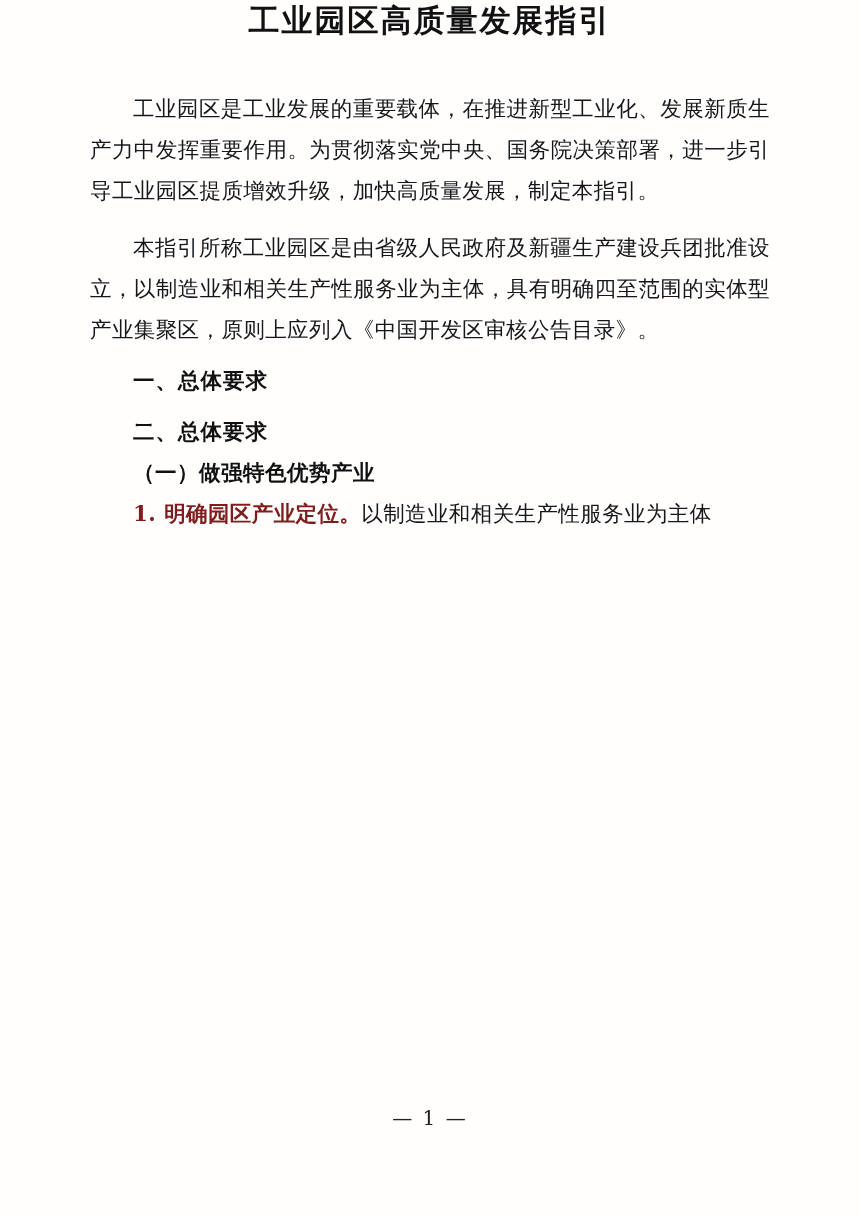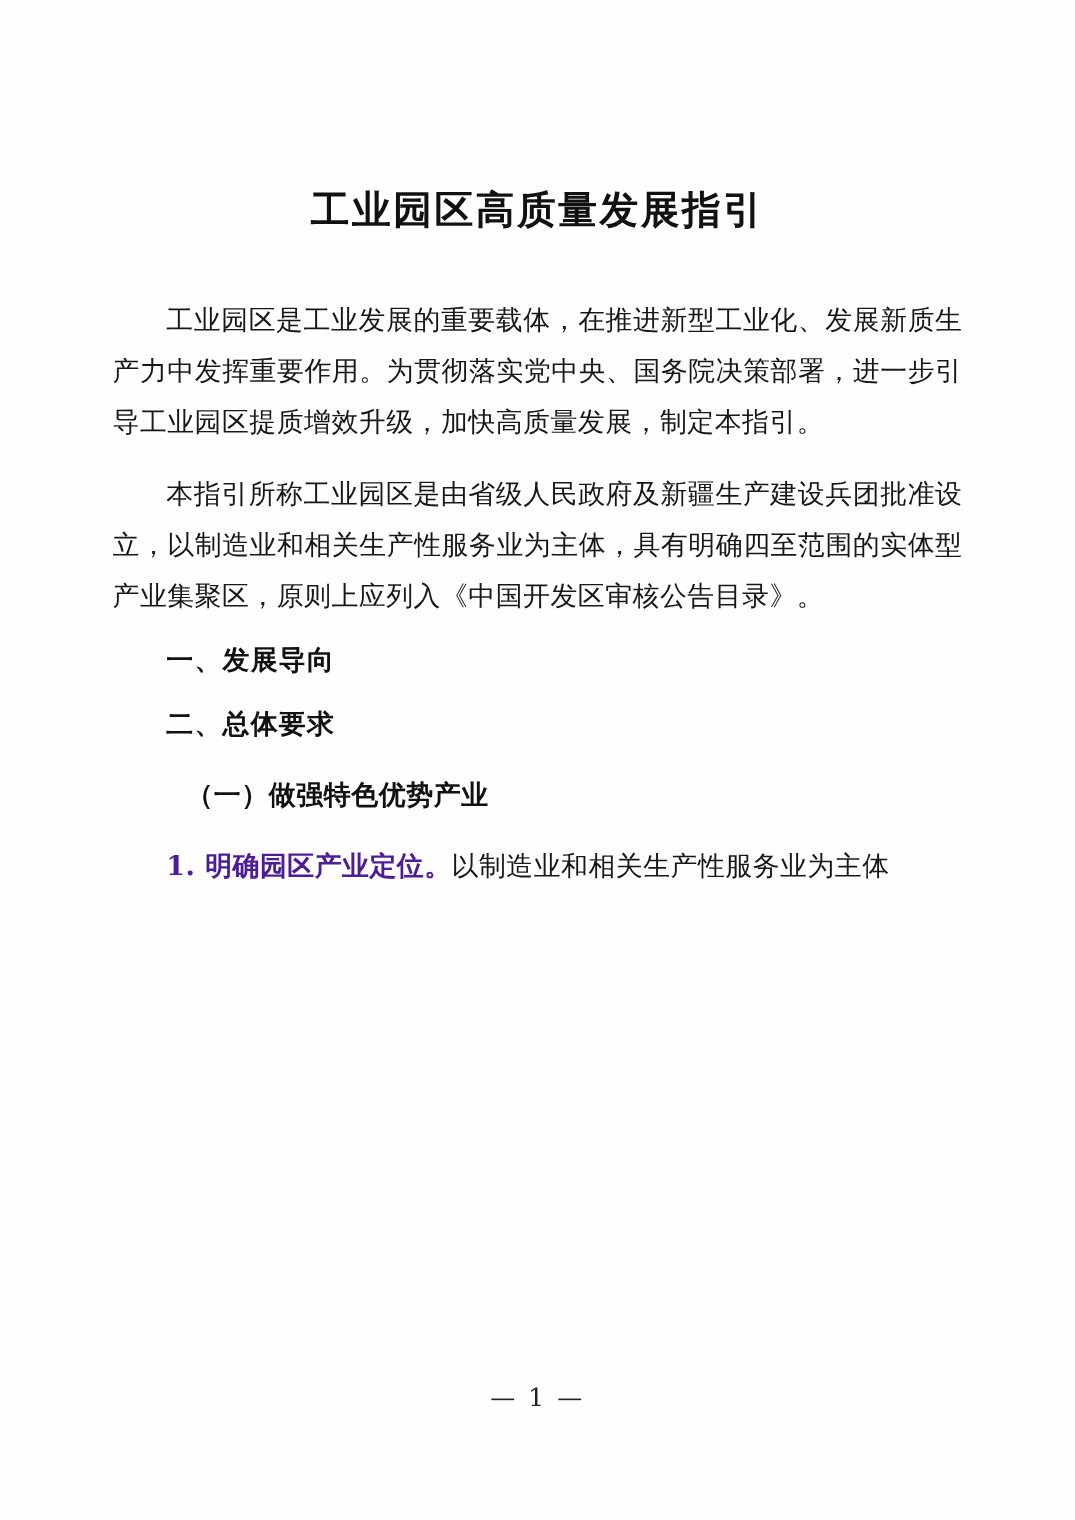--- a/index.html
+++ b/index.html
@@ -22,21 +22,20 @@
     padding: 0 90px;
     background: #fffefd;
   }
   .doc-title {
     text-align: center;
     font-size: 31px;
     font-weight: 700;
     letter-spacing: 2px;
     color: #111111;
     margin: 0;
-    padding-top: 148px;
     line-height: 1.3;
     font-family: "DejaVu Serif", "Liberation Serif", serif;
   }
   .body-block {
     margin-top: 48px;
   }
   p.para {
     margin: 16px 0 2px 0;
     font-size: 21.5px;
     line-height: 41px;
@@ -49,41 +48,41 @@
   h2.heading-1 {
     margin: 10px 0 0 0;
     font-size: 21.5px;
     line-height: 41px;
     font-weight: 700;
     text-indent: 2em;
     letter-spacing: 1px;
     color: #111111;
   }
   h3.heading-2 {
-    margin: 16px;
+    margin: 0;
     font-size: 21.5px;
     line-height: 41px;
     font-weight: 700;
     text-indent: 2em;
     letter-spacing: 0.5px;
     color: #111111;
   }
   p.item-para {
     margin: 0;
     font-size: 21.5px;
     line-height: 41px;
     text-indent: 2em;
     text-align: justify;
     text-justify: inter-ideograph;
     color: #15171a;
     letter-spacing: 0.4px;
   }
   p.item-para .item-lead {
     font-weight: 700;
-    color: #4c1d95;
+    color: #7f1d1d;
   }
   .page-footer {
     position: absolute;
     left: 0;
     right: 0;
     bottom: 86px;
     text-align: center;
     font-size: 20px;
     color: #222222;
     letter-spacing: 2px;
@@ -94,21 +93,21 @@
 
 <div class="page">
 
   <h1 class="doc-title">工业园区高质量发展指引</h1>
 
   <div class="body-block">
 
     <p class="para">工业园区是工业发展的重要载体，在推进新型工业化、发展新质生产力中发挥重要作用。为贯彻落实党中央、国务院决策部署，进一步引导工业园区提质增效升级，加快高质量发展，制定本指引。</p>
     <p class="para">本指引所称工业园区是由省级人民政府及新疆生产建设兵团批准设立，以制造业和相关生产性服务业为主体，具有明确四至范围的实体型产业集聚区，原则上应列入《中国开发区审核公告目录》。</p>
 
-    <h2 class="heading-1">一、发展导向</h2>
+    <h2 class="heading-1">一、总体要求</h2>
 
     <h2 class="heading-1">二、总体要求</h2>
     <h3 class="heading-2">（一）做强特色优势产业</h3>
 
     <p class="item-para"><span class="item-lead">1. 明确园区产业定位。</span><span>以制造业和相关生产性服务业为主体</span></p>
 
   </div>
 
   <div class="page-footer">— 1 —</div>
 

